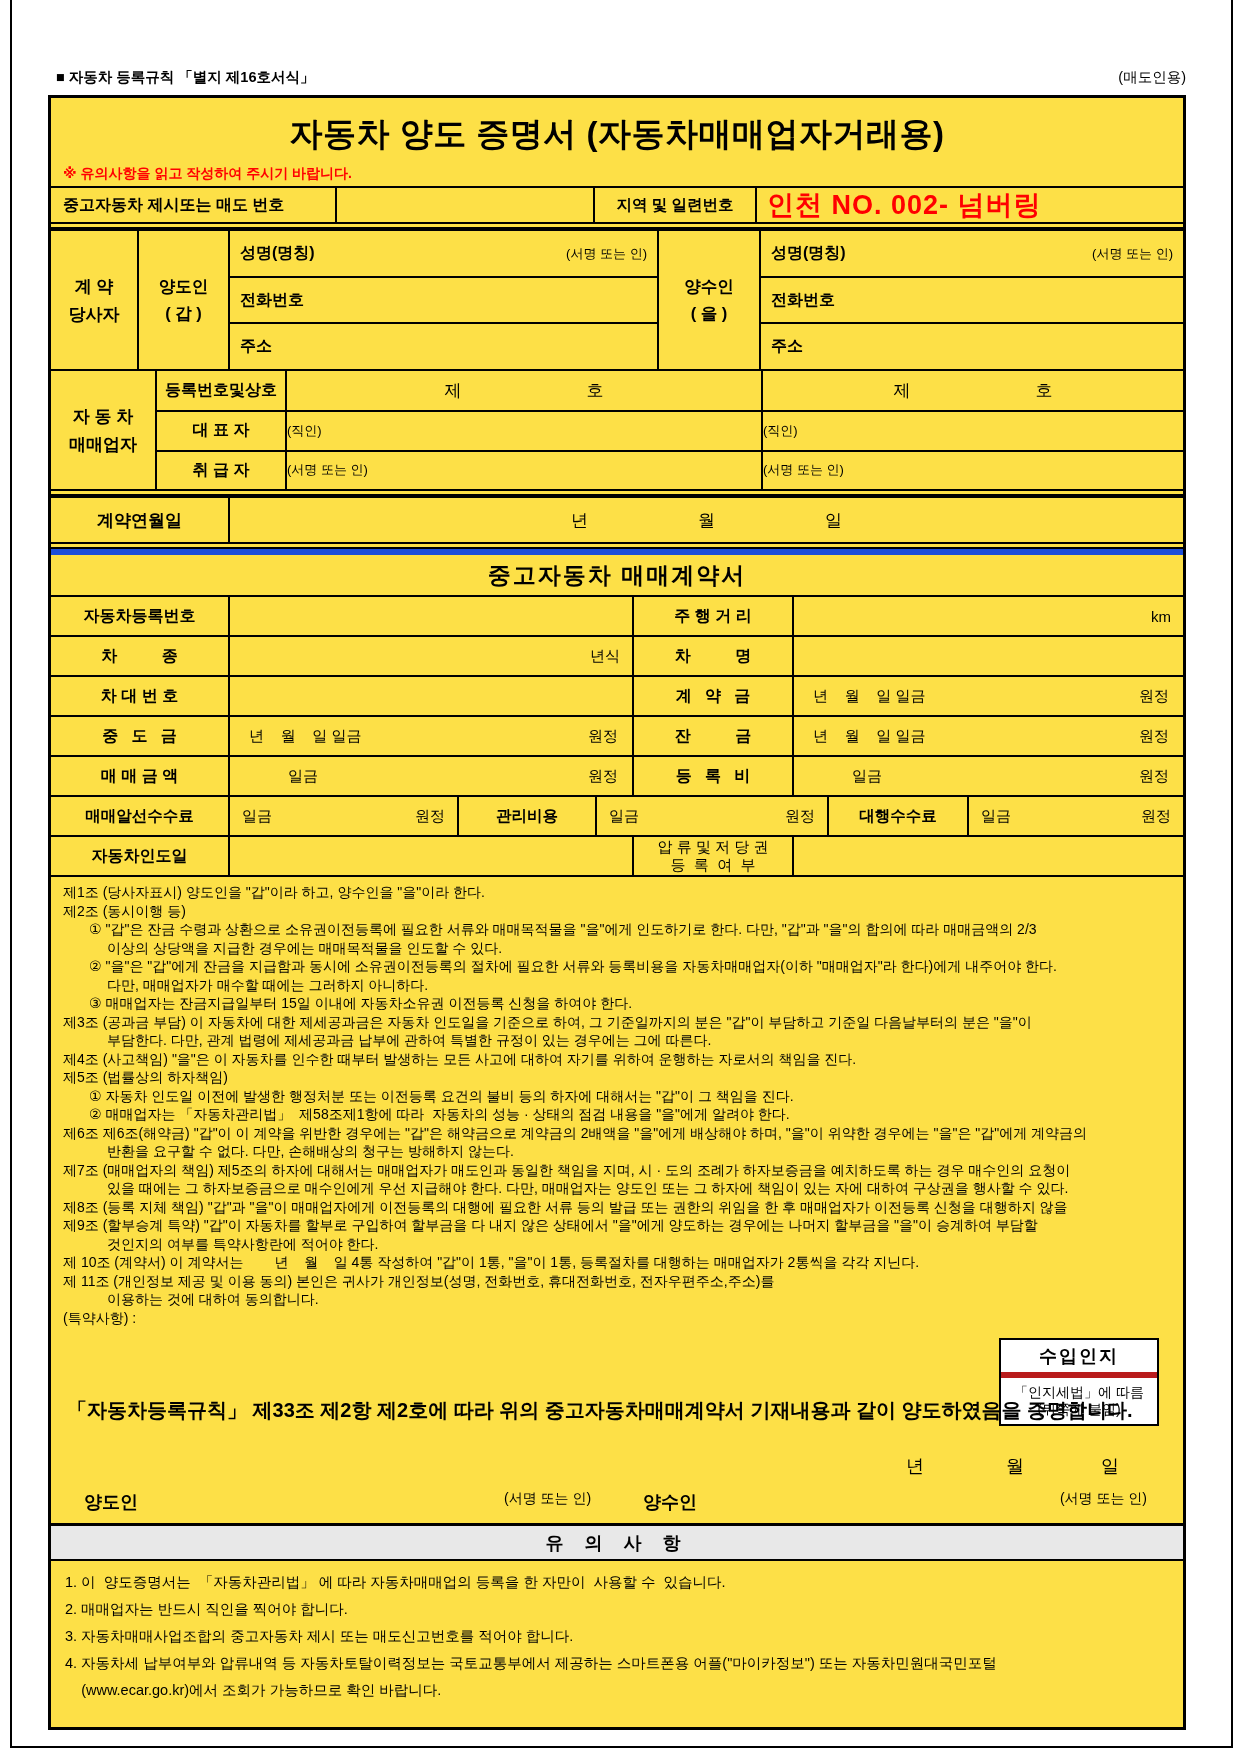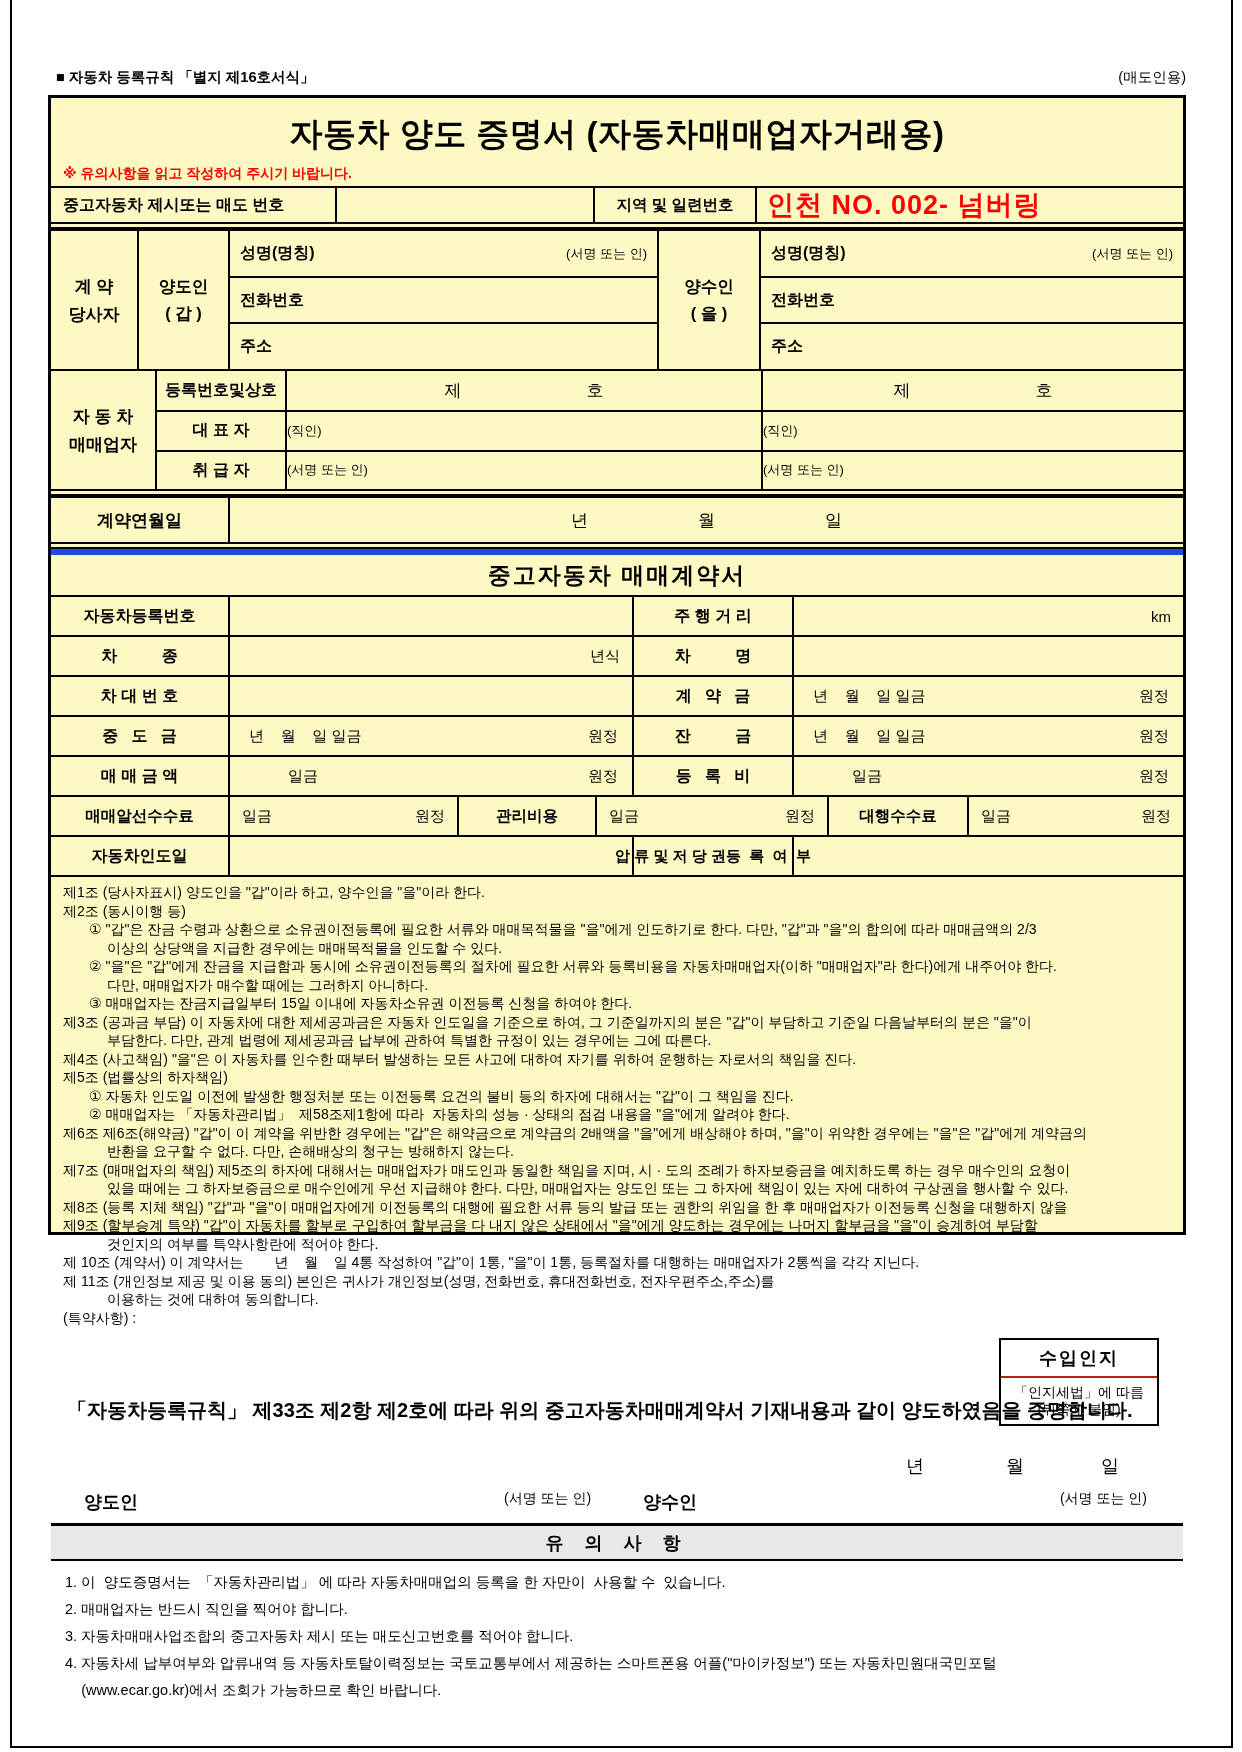--- a/index.html
+++ b/index.html
@@ -4,21 +4,21 @@
 <style>
   * { margin:0; padding:0; box-sizing:border-box; }
   html,body { width:1242px; height:1752px; }
   body { background:#fff; color:#000; font-family:"Liberation Sans","DejaVu Sans",sans-serif; position:relative; }
   .page { position:relative; width:1242px; height:1752px; background:#fff; overflow:hidden; }
   .page-frame { position:absolute; left:10px; top:-4px; width:1223px; height:1752px;
     border-left:2px solid #000; border-right:2px solid #000; border-bottom:2px solid #000; pointer-events:none; }
   .hdr { position:absolute; left:56px; top:68px; width:1130px; display:flex; justify-content:space-between;
     font-size:14.5px; font-weight:700; }
   .hdr .copy { font-weight:500; }
-  .formbox { position:absolute; left:48px; top:95px; width:1138px; height:1140px; border:3px solid #000; background:#fef9c3; }
+  .formbox { position:absolute; left:48px; top:95px; width:1138px; height:1635px; border:3px solid #000; background:#fde047; }
 
   .title { text-align:center; font-size:33px; font-weight:700; padding-top:14px; height:64px; letter-spacing:0.5px; }
   .notice { color:#f00; font-weight:700; font-size:14px; padding-left:12px; height:24px; display:flex; align-items:center; }
 
   .row { display:flex; border-top:2px solid #000; align-items:stretch; }
   .cell { border-left:2px solid #000; display:flex; align-items:center; }
   .cell:first-child { border-left:none; }
   .pre { white-space:pre; }
   .sm { font-size:13px; font-weight:400; }
 
@@ -72,32 +72,32 @@
   .sp  { justify-content:space-between; padding:0 14px 0 19px;gap:15px; }
   .sp0 { justify-content:space-between; padding:0 14px 0 58px; }
   .sp2 { justify-content:space-between; padding:0 12px; }
   .re  { justify-content:flex-end; padding-right:12px; }
   .x-l  { width:177px; justify-content:center; font-weight:700; font-size:15.5px; }
   .x-v1 { width:229px; font-size:15px; }
   .x-m  { width:138px; justify-content:center; font-weight:700; font-size:15.5px; }
   .x-v2 { width:232px; font-size:15px; }
   .x-a  { width:140px; justify-content:center; font-weight:700; font-size:15.5px; }
   .x-v3 { flex:1; font-size:15px; }
-  .two-line { flex-direction:row; justify-content:center; line-height:18px; font-size:15px; font-weight:700; }
+  .two-line { flex-direction:column; justify-content:center; line-height:18px; font-size:15px; font-weight:400; }
 
   
   .clauses { border-top:2px solid #000; height:478px; padding:6px 10px 0 12px; font-size:14px; line-height:18.5px; overflow:hidden; }
   .clause { white-space:pre-wrap; }
   .ind1 { padding-left:26px; }
   .ind2 { padding-left:44px; }
 
   
   .stamp { position:absolute; left:948px; top:1240px; width:160px; border:2px solid #000; background:#fff; }
   .stamp-t { height:38px; display:flex; align-items:center; justify-content:center; font-size:18px; letter-spacing:2px;
-    border-bottom:2px solid #b91c1c; font-weight:600; }
+    border-bottom:6px solid #b91c1c; font-weight:600; }
   .stamp-b { padding:6px 1px; text-align:center; font-size:14px; line-height:17px; }
 
   
   .cert { position:relative; height:170px; }
   .cert-stmt { padding:44px 0 0 16px; font-size:20px; font-weight:600; white-space:nowrap; }
   .cert-ymd { position:relative; height:22px; margin-top:30px; font-size:18px; }
   .cert-ymd span { position:absolute; top:0; }
   .cy-y { left:855px; } .cy-m { left:955px; } .cy-d { left:1050px; }
   .cert-sign { position:relative; height:28px; margin-top:12px; }
   .cert-sign span { position:absolute; top:2px; }

